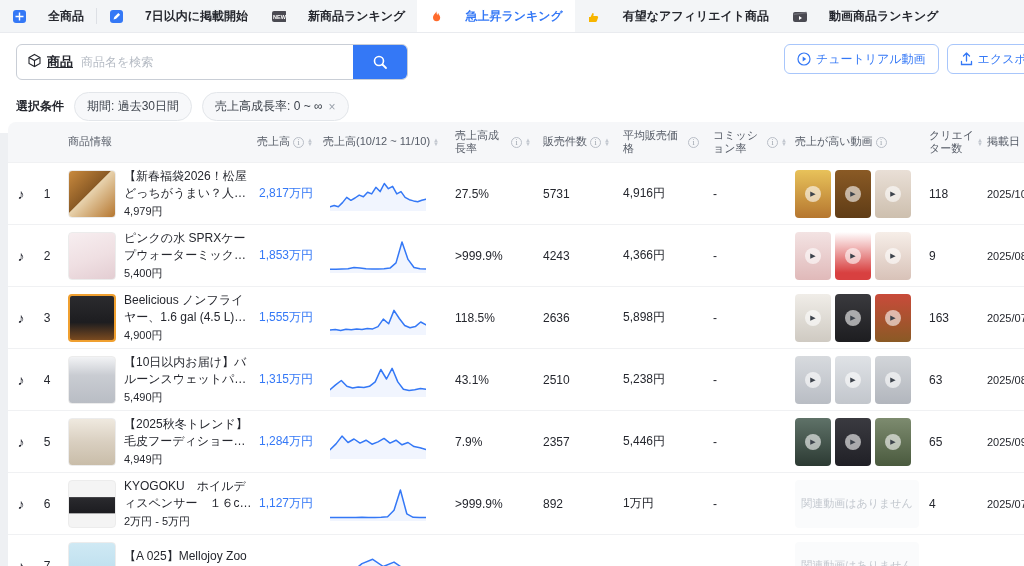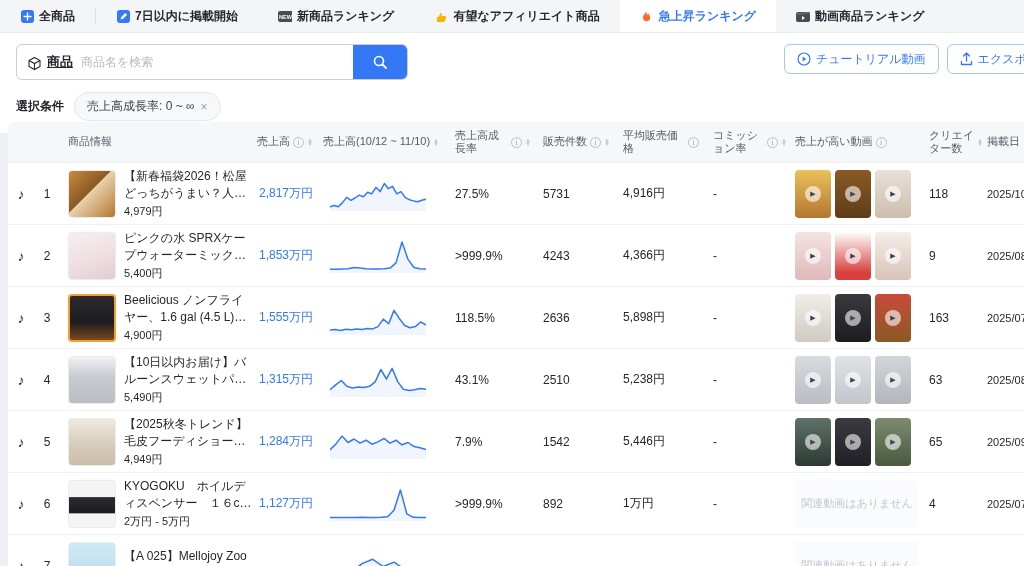--- a/index.html
+++ b/index.html
@@ -7,36 +7,36 @@
   body {
     font-family: "Liberation Sans", "DejaVu Sans", sans-serif;
     background: #eef0f3; color: #25272e; position: relative;
   }
   
   .tabbar {
     display: flex; align-items: stretch; background: #f3f5f7;
     height: 33px; border-bottom: 1px solid #e9ebef; width: 1080px;
   }
   .tab {
-    display: flex; align-items: center; gap: 5px; padding: 0 20px;
+    display: flex; align-items: center; gap: 22px; padding: 0 12px;
     font-size: 12px; font-weight: bold; color: #25272e; cursor: pointer; white-space: nowrap;
   }
   .tab.active { background: #ffffff; color: #3478F6; }
   .tab-divider { width: 1px; background: #dde0e5; margin: 8px 0; }
   .tab-ico { display: inline-flex; width: 14px; height: 14px; align-items: center; justify-content: center; }
   
   .searchrow {
     background: #fff; width: 1080px; padding: 11px 16px 6px 16px;
     display: flex; align-items: flex-start;
   }
   .search-box {
     display: flex; align-items: center; width: 392px; height: 36px;
     border: 1px solid #c9ced6; border-radius: 6px; overflow: hidden; background: #fff;
   }
-  .search-cat { display: flex; align-items: flex-end; gap: 5px; padding: 0 8px 0 10px; font-size: 13px; font-weight: bold; text-decoration: underline; }
+  .search-cat { display: flex; align-items: flex-start; gap: 5px; padding: 0 8px 0 10px; font-size: 13px; font-weight: bold; text-decoration: underline; }
   .search-input {
     flex: 1; border: none; outline: none; font-size: 12px; color: #25272e;
     font-family: "Liberation Sans", "DejaVu Sans", sans-serif;
   }
   .search-input::placeholder { color: #b4bac3; }
   .search-btn {
     width: 54px; height: 36px; border: none; background: #3478F6; cursor: pointer;
     display: flex; align-items: center; justify-content: center; border-radius: 0 5px 5px 0;
   }
   .actions { margin-left: auto; display: flex; gap: 8px; }
@@ -153,35 +153,35 @@
   </div>
   <div class="tab">
     <span class="tab-ico">
       <svg width="15" height="11">
           <rect width="15" height="11" rx="2" fill="#4a4a52"></rect>
           <text x="7.5" y="8" font-size="5.5" fill="#fff" text-anchor="middle" font-family="Liberation Sans, sans-serif" font-weight="bold">NEW</text>
         </svg>
     </span>
     <span>新商品ランキング</span>
   </div>
+  <div class="tab active">
+    <span class="tab-ico">
+      <svg width="13" height="13">
+          <path d="M6.5 0.5C6.6 3 3 4.3 3 7.6a3.6 3.6 0 0 0 7.2 0C10.2 5.3 8.4 4.8 8.3 3 7.6 3.7 7.3 4.4 7.4 5.2 6.6 4.2 6.4 2 6.5 0.5z" fill="#FF6B2C"></path>
+        </svg>
+    </span>
+    <span>急上昇ランキング</span>
+  </div>
   <div class="tab">
     <span class="tab-ico">
       <svg width="13" height="13">
           <path d="M2 12V7h1.5l2-4c.9 0 1.4.7 1.2 1.6L6.3 6h3.6c.9 0 1.5.8 1.2 1.6l-1.3 3.6c-.2.5-.7.8-1.2.8H2z" fill="#F7B500"></path>
         </svg>
     </span>
     <span>有望なアフィリエイト商品</span>
-  </div>
-  <div class="tab active">
-    <span class="tab-ico">
-      <svg width="13" height="13">
-          <path d="M6.5 0.5C6.6 3 3 4.3 3 7.6a3.6 3.6 0 0 0 7.2 0C10.2 5.3 8.4 4.8 8.3 3 7.6 3.7 7.3 4.4 7.4 5.2 6.6 4.2 6.4 2 6.5 0.5z" fill="#FF6B2C"></path>
-        </svg>
-    </span>
-    <span>急上昇ランキング</span>
   </div>
   <div class="tab">
     <span class="tab-ico">
       <svg width="14" height="12">
           <rect y="2" width="14" height="10" rx="2" fill="#4a4a52"></rect>
           <path d="M0.5 4.5l13-2" stroke="#6b6b73" stroke-width="1.5"></path>
           <path d="M6 6l3 2-3 2z" fill="#fff"></path>
         </svg>
     </span>
     <span>動画商品ランキング</span>
@@ -219,20 +219,23 @@
           <path d="M1.5 9.5v3h10v-3" fill="none" stroke="#3478F6" stroke-width="1.3" stroke-linecap="round"></path>
         </svg>
       <span>エクスポート</span>
     </button>
   </div>
 </div>
 
 <div class="filterrow">
   <span class="filter-label">選択条件</span>
   <span class="chip">
+    <span>期間: 過去30日間</span>
+  </span>
+  <span class="chip">
     <span>売上高成長率: 0 ~ ∞</span>
     <span class="chip-x">×</span>
   </span>
 </div>
 
 <div class="card">
   <div class="thead">
     <div class="c c-tiktok"></div>
     <div class="c c-rank"></div>
     <div class="c c-prod th">
@@ -444,21 +447,21 @@
         </div>
       </div>
       <div class="c c-sales">1,284万円</div>
       <div class="c c-spark">
           <svg class="spark-svg" width="96" height="36">
             <polygon points="0,35 0.0,25.8 6.0,19.9 12.0,12.1 18.0,18.5 24.0,15.0 30.0,19.1 36.0,16.2 42.0,20.2 48.0,17.9 54.0,14.4 60.0,19.1 66.0,16.2 72.0,20.8 78.0,18.5 84.0,22.6 90.0,23.7 96.0,25.5 96,35" fill="#3478F6" opacity="0.07"></polygon>
             <polyline points="0.0,25.8 6.0,19.9 12.0,12.1 18.0,18.5 24.0,15.0 30.0,19.1 36.0,16.2 42.0,20.2 48.0,17.9 54.0,14.4 60.0,19.1 66.0,16.2 72.0,20.8 78.0,18.5 84.0,22.6 90.0,23.7 96.0,25.5" fill="none" stroke="#3478F6" stroke-width="1.5" stroke-linejoin="round" stroke-linecap="round"></polyline>
           </svg>
         </div>
       <div class="c c-growth">7.9%</div>
-      <div class="c c-units">1542</div>
+      <div class="c c-units">2357</div>
       <div class="c c-avg">5,446円</div>
       <div class="c c-comm">-</div>
       <div class="c c-videos">
         <div class="thumb v-r5a"></div>
         <div class="thumb v-r5b"></div>
         <div class="thumb v-r5c"></div>
       </div>
       <div class="c c-creators">65</div>
       <div class="c c-date">2025/09/</div>
     </div>

